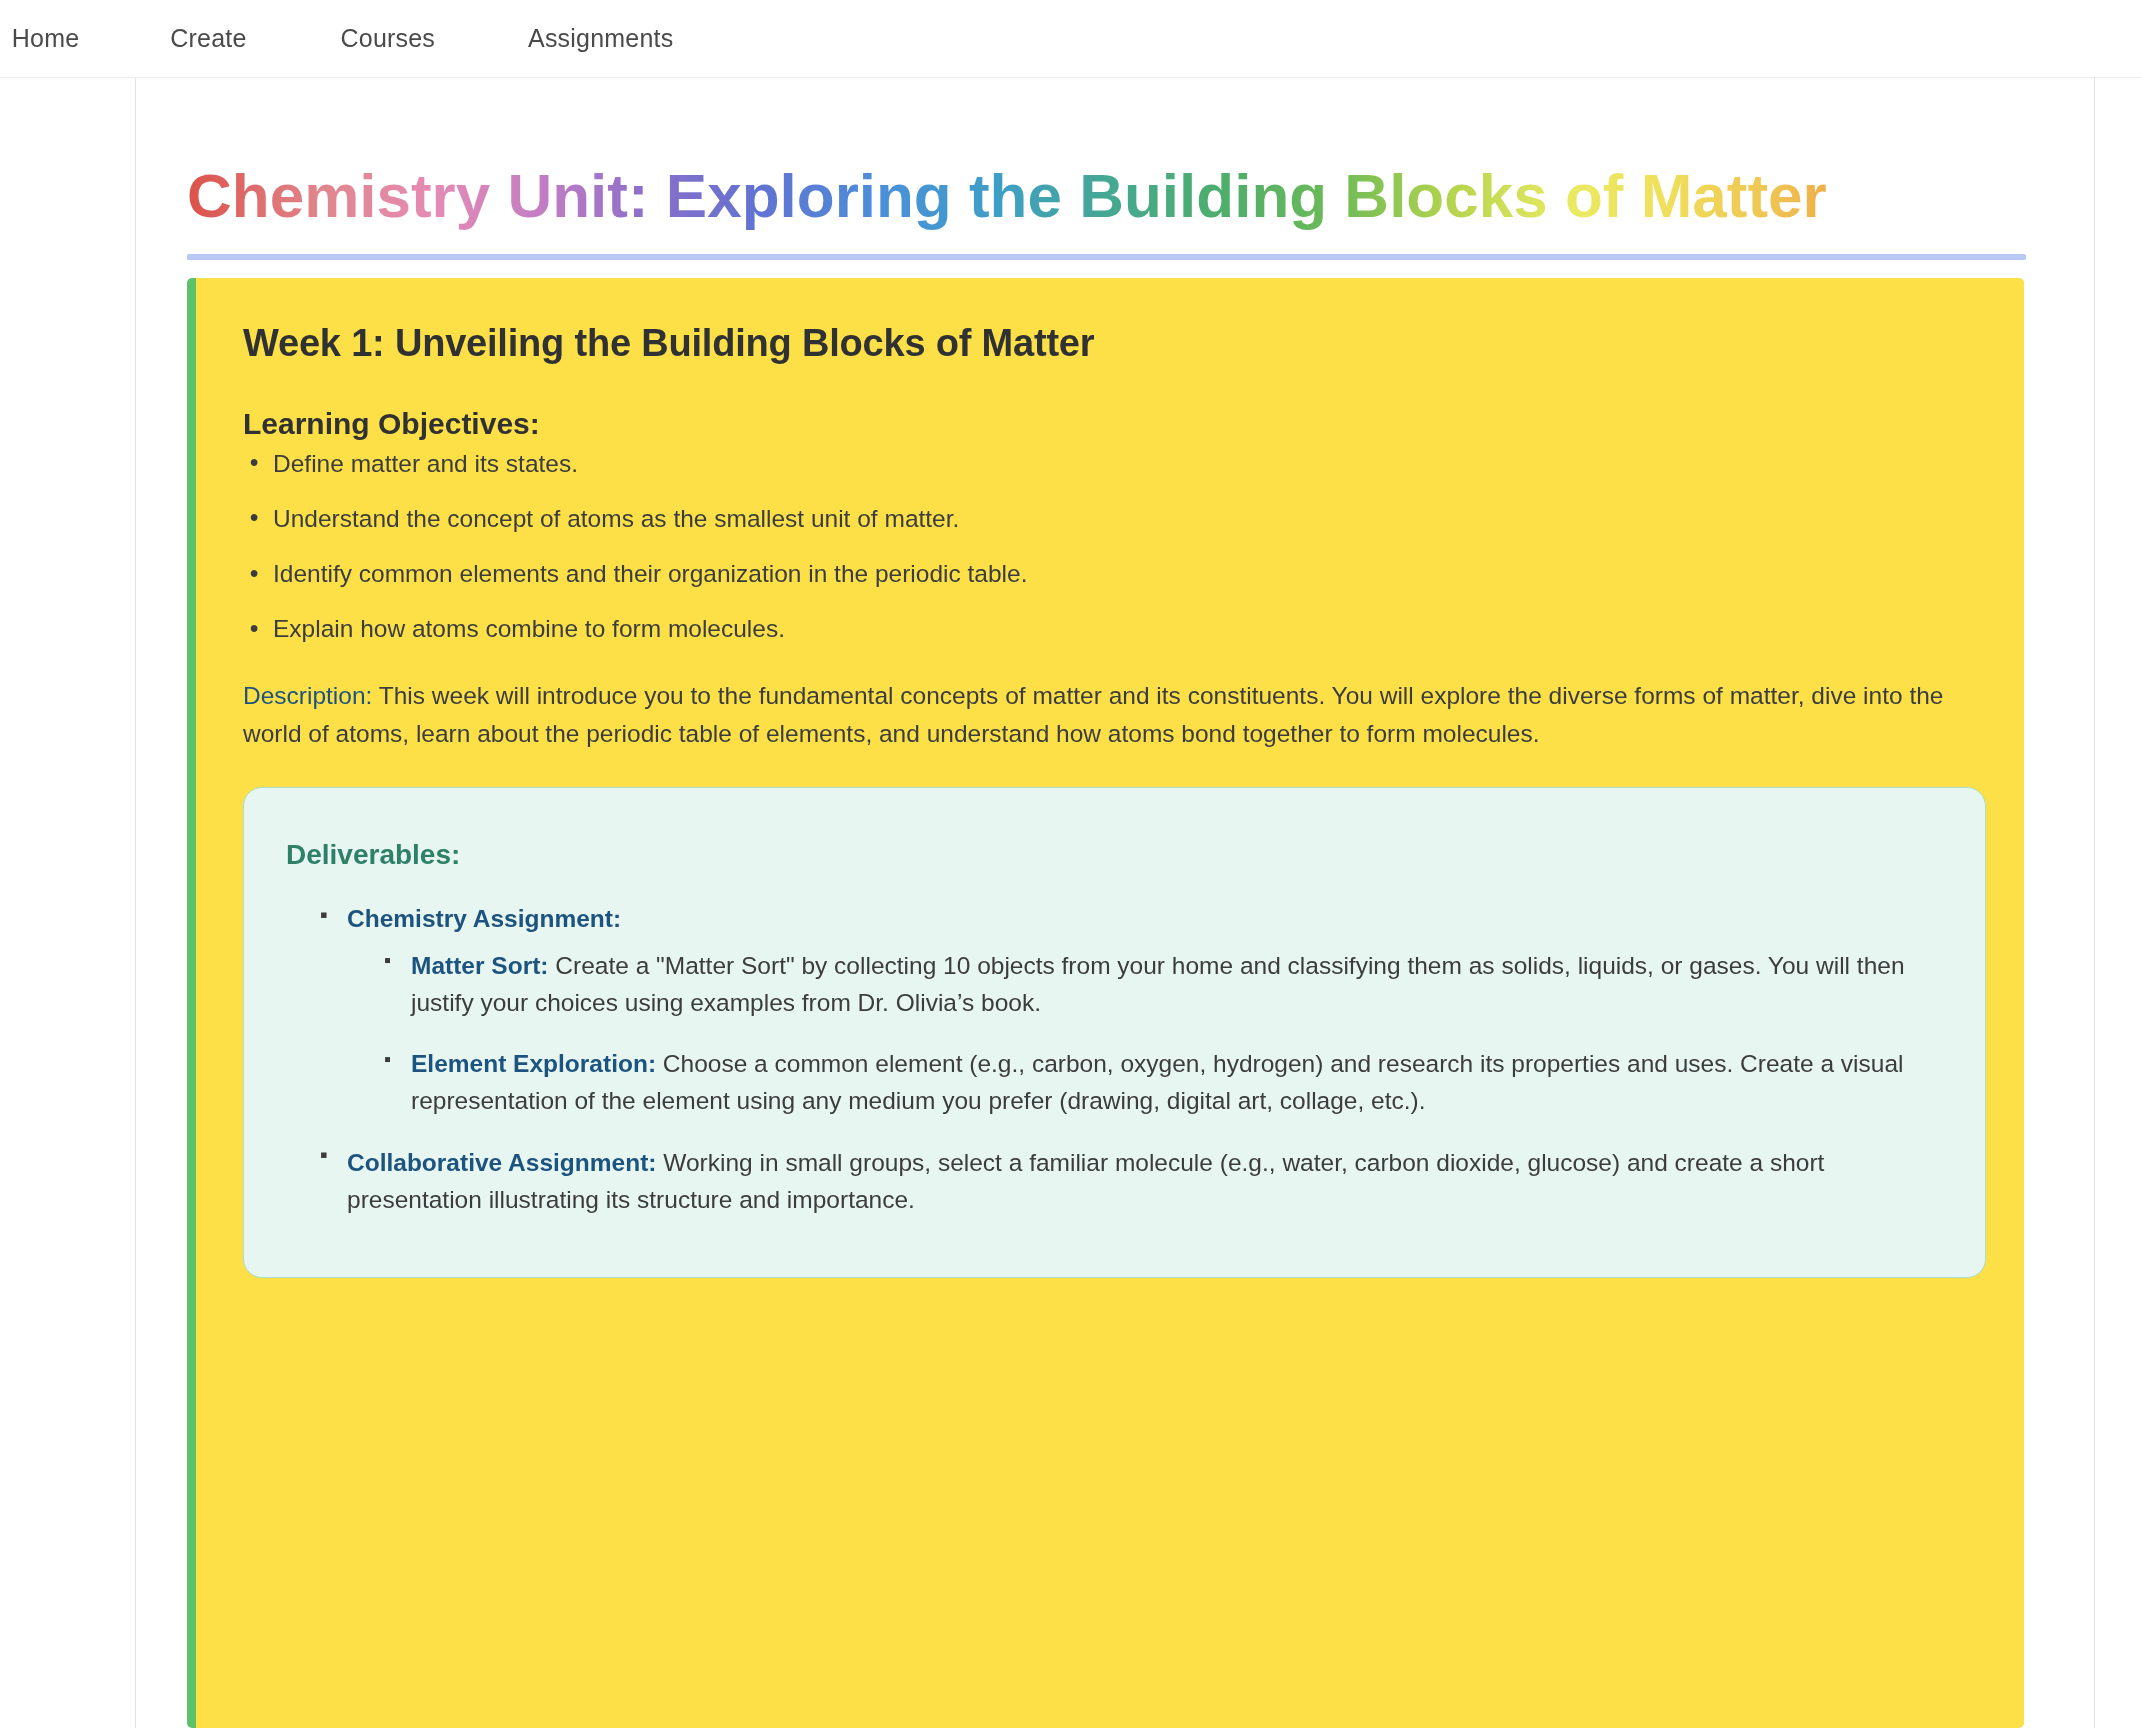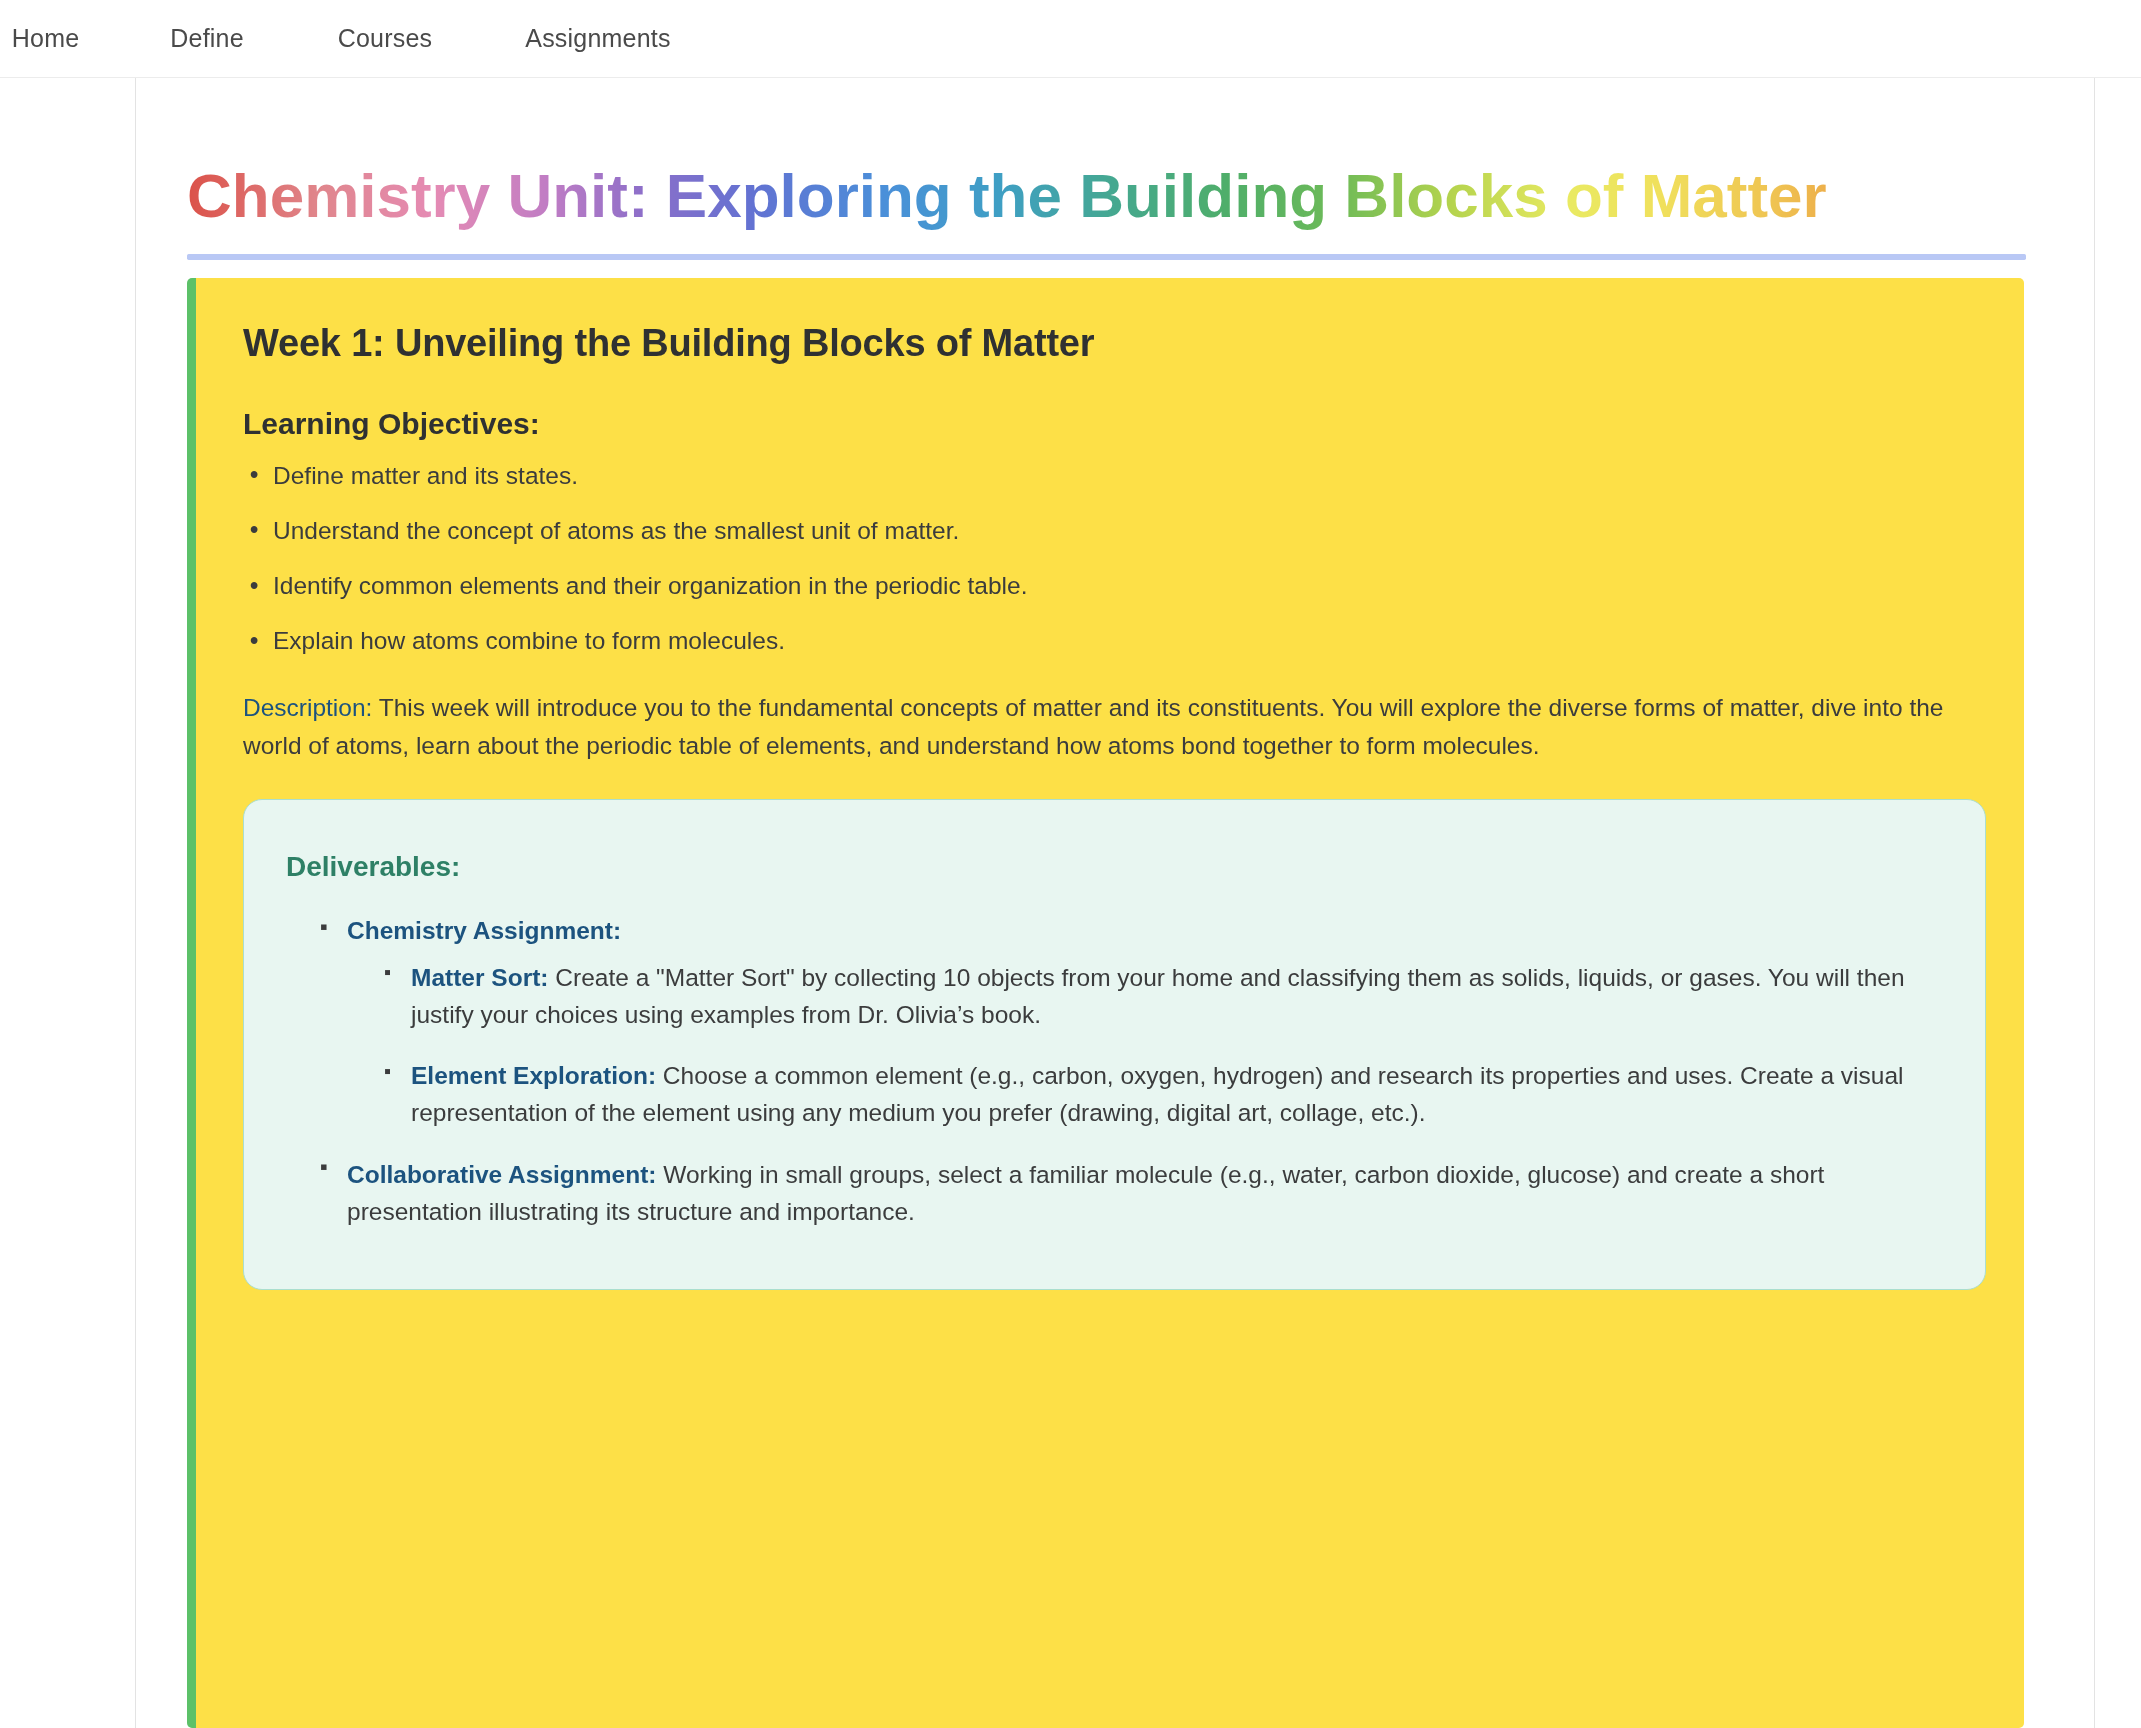--- a/index.html
+++ b/index.html
@@ -118,21 +118,21 @@
     font-size: 38px;
     font-weight: bold;
     color: #2f3132;
     letter-spacing: -0.2px;
     margin-bottom: 42px;
   }
   .objectives-heading {
     font-size: 30px;
     font-weight: bold;
     color: #2f3132;
-    margin-bottom: 20px;
+    margin-bottom: 8px;
   }
 
   ul.objectives {
     list-style: none;
     margin: 0 0 32px 0;
     padding: 0;
   }
   ul.objectives li {
     position: relative;
     font-size: 24.5px;
@@ -221,21 +221,21 @@
     font-size: 20px;
     color: #3b3c3d;
   }
   ul.sub-list > li:last-child { margin-bottom: 0; }
 </style>
 </head>
 <body>
 
 <div class="navbar">
   <a class="nav-item i0">Home</a>
-  <a class="nav-item i1">Define</a>
+  <a class="nav-item i1">Create</a>
   <a class="nav-item i2">Courses</a>
   <a class="nav-item i3">Assignments</a>
 </div>
 
 <div class="rail-left"></div>
 <div class="rail-right"></div>
 
 <div class="page">
 
   <h1 class="page-title">Chemistry Unit: Exploring the Building Blocks of Matter</h1>

